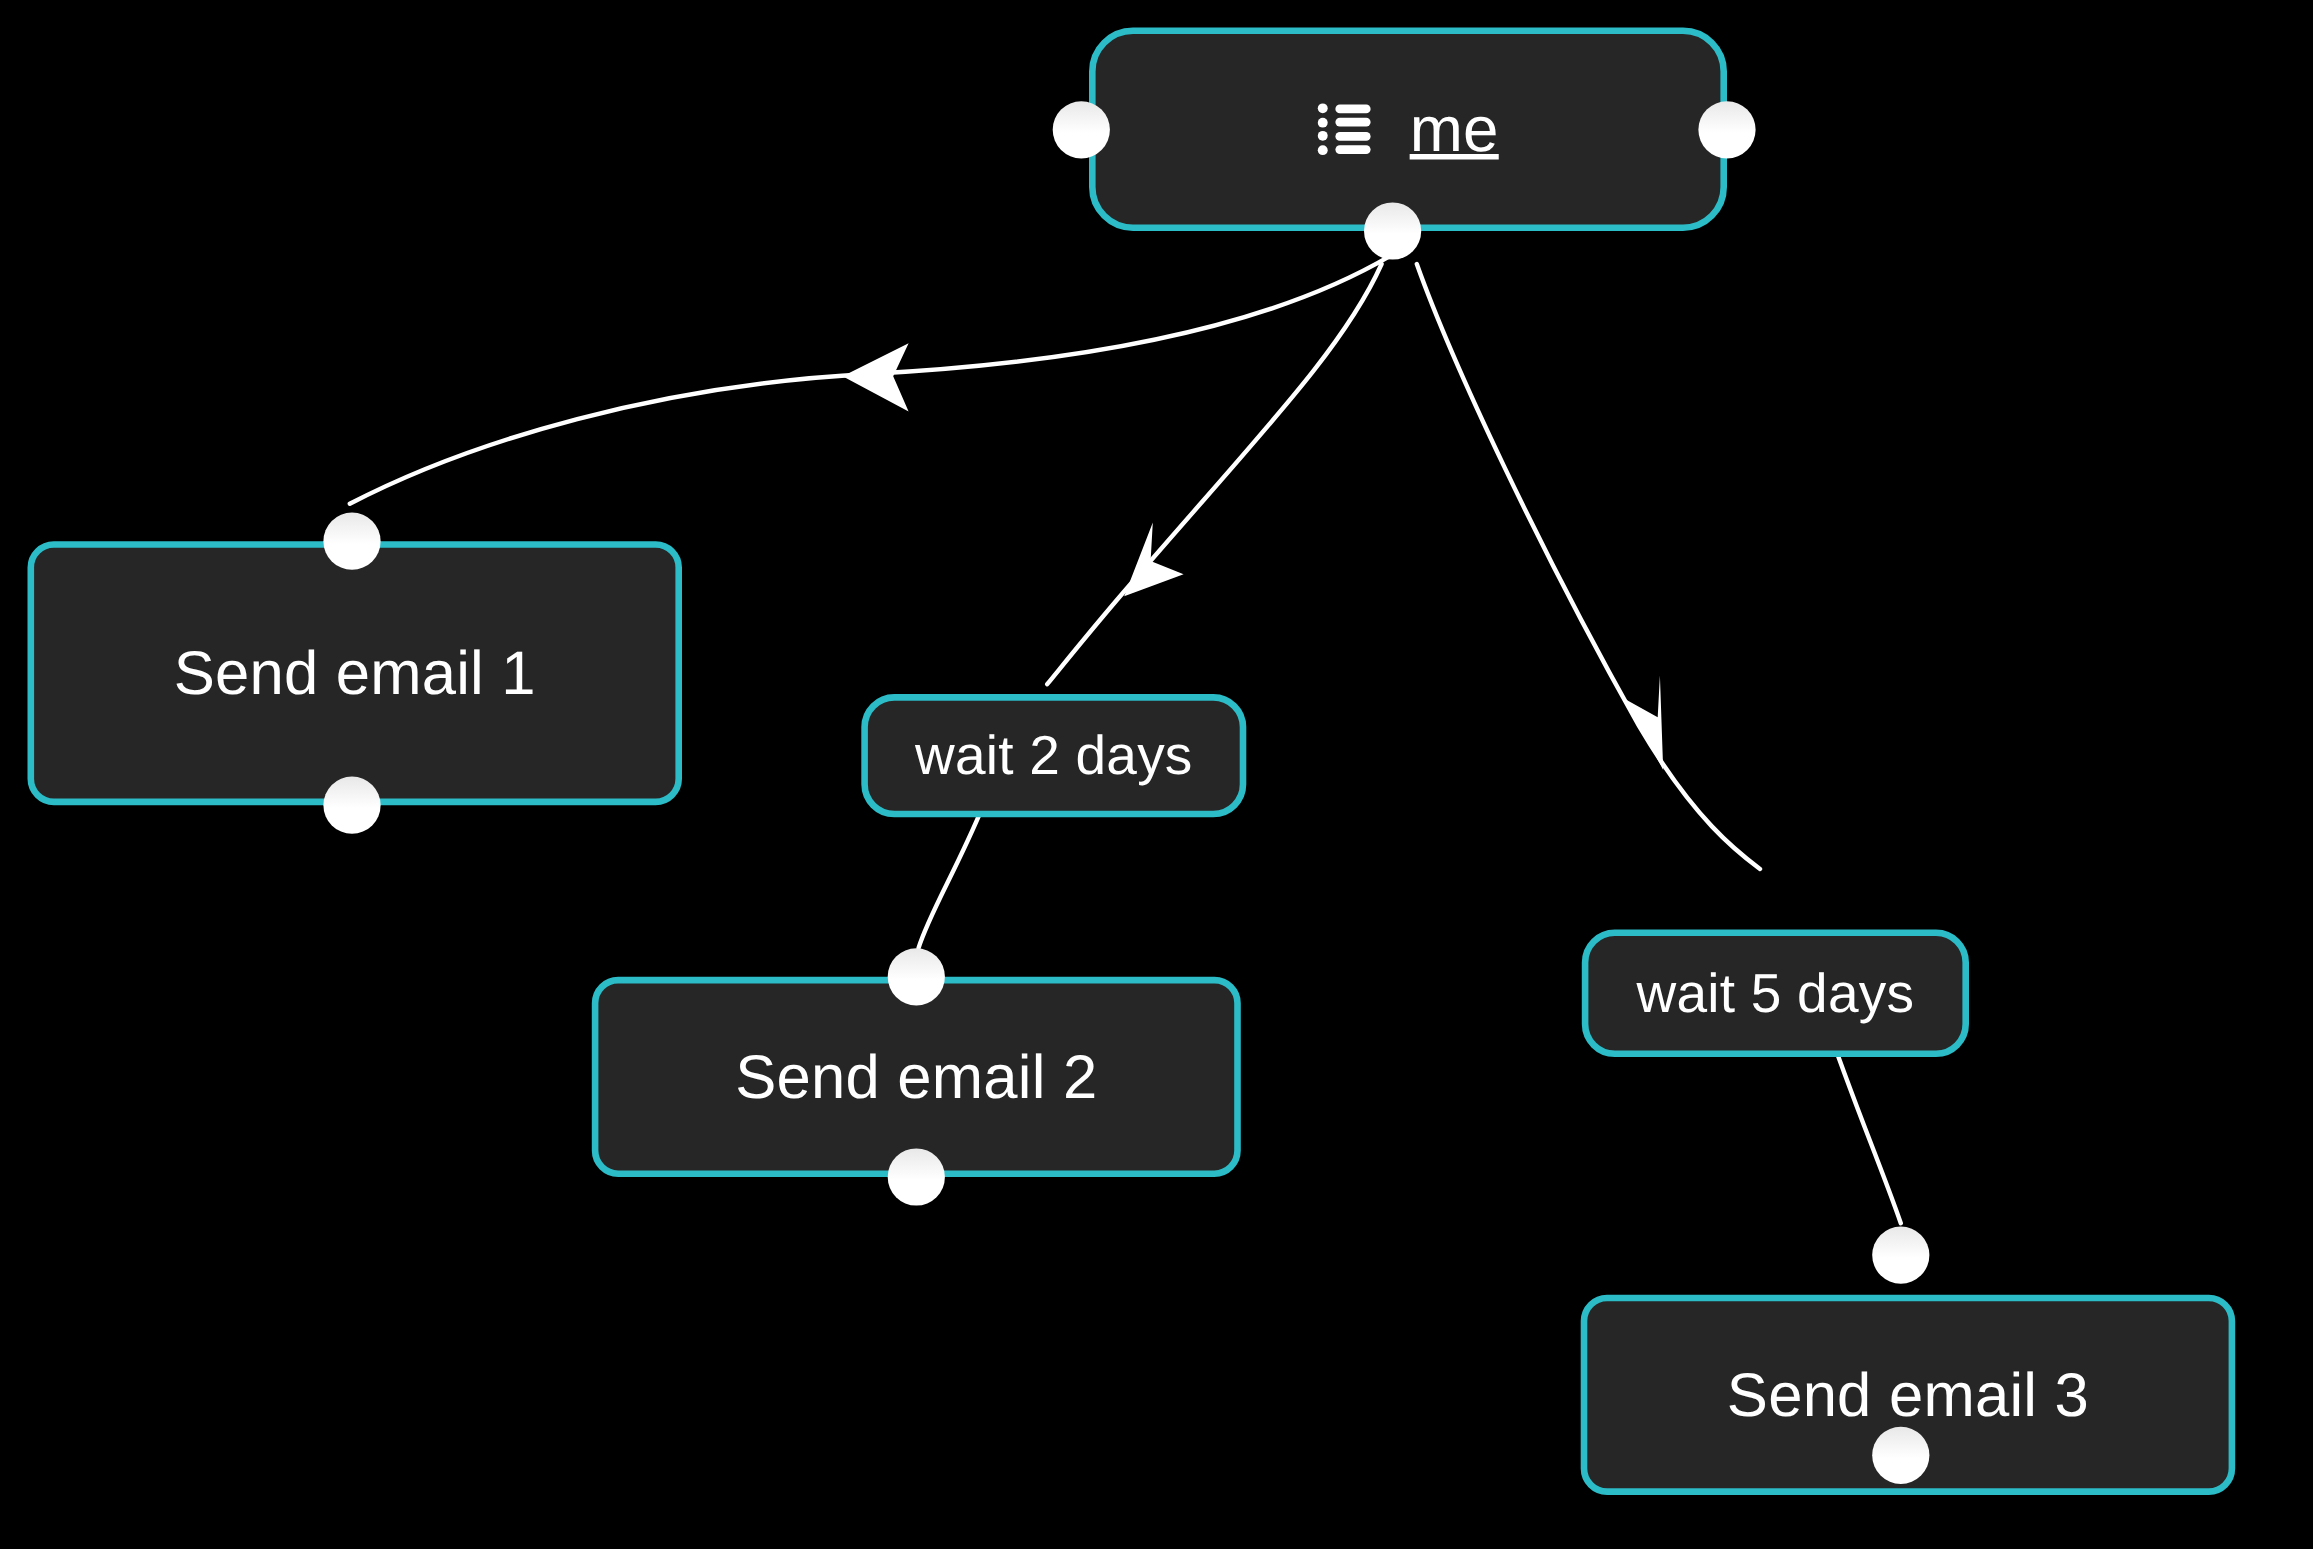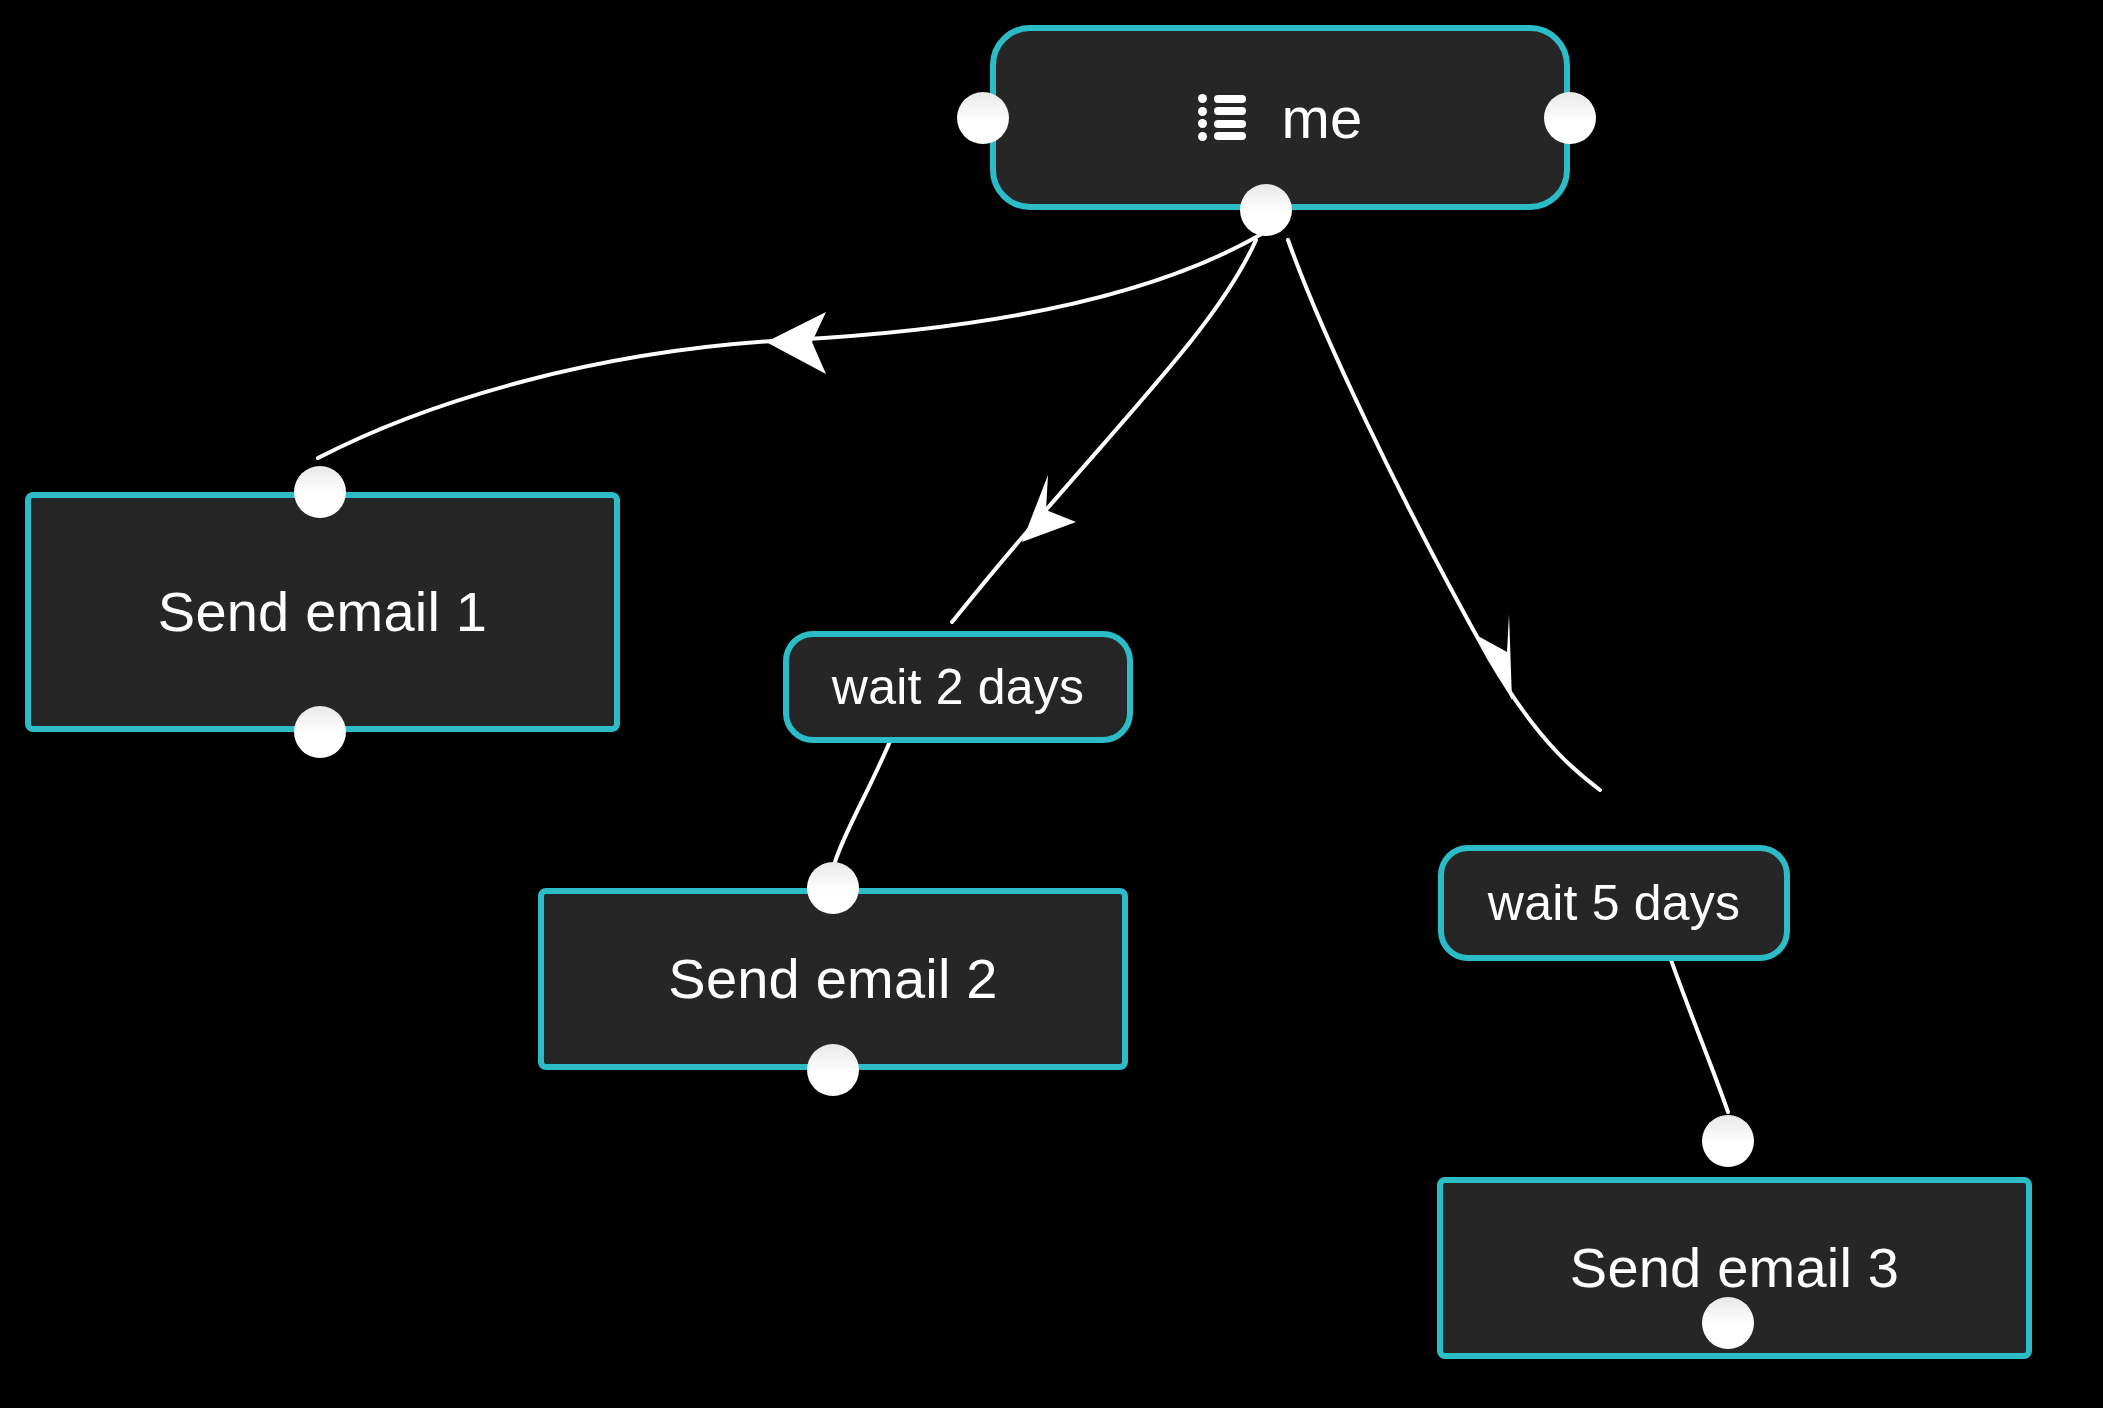--- a/index.html
+++ b/index.html
@@ -38,21 +38,21 @@
 
   .arrow-head {
     fill: #ffffff;
   }
 
   .node {
     position: absolute;
     box-sizing: border-box;
     background: #262626;
     border: 6px solid #2bbcc8;
-    border-radius: 8px;
+    border-radius: 24px;
     display: flex;
     align-items: center;
     justify-content: center;
     color: #ffffff;
   }
 
   .node-label {
     font-size: 56px;
     font-weight: 400;
     letter-spacing: 0.2px;
@@ -150,21 +150,21 @@
 
   <div class="handle handle-target" style="left:294px; top:466px;"></div>
   <div class="handle handle-source" style="left:294px; top:706px;"></div>
 
   <div class="handle handle-target" style="left:807px; top:862px;"></div>
   <div class="handle handle-source" style="left:807px; top:1044px;"></div>
 
   <div class="handle handle-target" style="left:1702px; top:1115px;"></div>
   <div class="handle handle-source" style="left:1702px; top:1297px;"></div>
 
-  <div class="node node-root" style="left:990px; top:25px; width:580px; height:185px;">
+  <div class="node node-root" style="left:990px; top:25px; width:580px; height:185px;text-decoration:underline;">
     <span class="list-icon">
       <span class="li-row">
         <span class="li-dot"></span>
         <span class="li-bar"></span>
       </span>
       <span class="li-row">
         <span class="li-dot"></span>
         <span class="li-bar"></span>
       </span>
       <span class="li-row">

